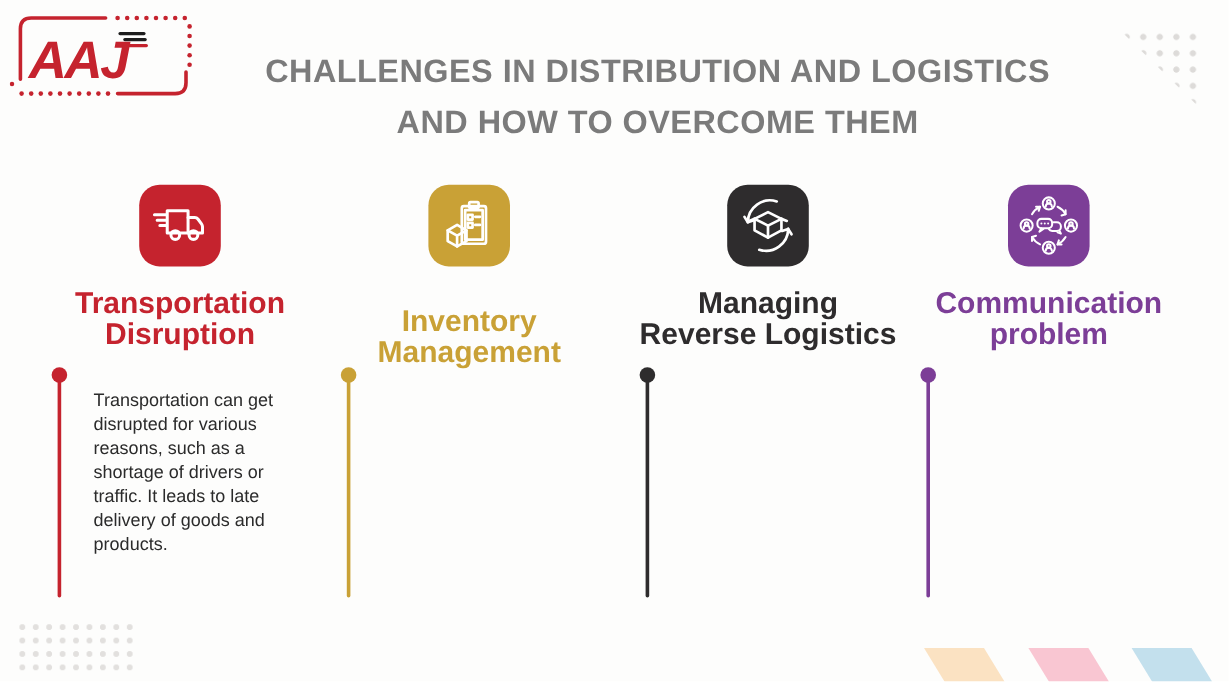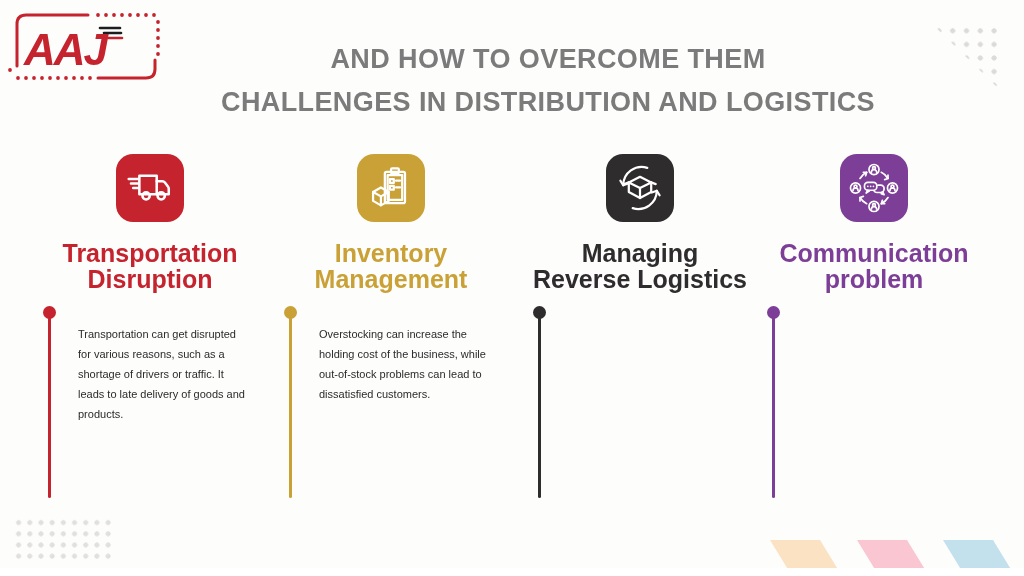--- a/index.html
+++ b/index.html
@@ -13,21 +13,21 @@
   .title-block{position:absolute;left:72px;top:38px;width:952px;text-align:center;}
   .title-line{font-size:27px;font-weight:bold;letter-spacing:.4px;line-height:43px;color:#7b7b7b;}
 
   
   .column{position:absolute;top:154px;width:220px;height:400px;}
   .tile{width:68px;height:68px;border-radius:17px;margin:0 auto;display:flex;align-items:center;justify-content:center;}
   .tile svg{width:56px;height:56px;}
   .col-title{position:absolute;top:86px;left:0;width:100%;text-align:center;font-size:25px;font-weight:bold;line-height:26px;}
   .dot{position:absolute;left:3px;top:152px;width:13px;height:13px;border-radius:50%;}
   .vline{position:absolute;left:8px;top:163px;width:3px;height:181px;border-radius:2px;}
-  .desc{position:absolute;left:38px;top:170px;width:172px;font-size:11px;line-height:20px;color:#2b2b2b;}
+  .desc{position:absolute;left:38px;top:170px;width:172px;font-size:15px;line-height:20px;color:#2b2b2b;}
 
   
   .dots-tr{position:absolute;left:931px;top:23px;width:70px;height:68px;
     background-image:radial-gradient(#dddbd9 2.3px,transparent 2.9px);
     background-size:13.8px 13.6px;background-position:1px 1px;
     clip-path:polygon(-4px -4px,100% -4px,100% 100%);}
   .dots-bl{position:absolute;left:13px;top:517px;width:101px;height:47px;
     background-image:radial-gradient(#e2e0de 2.2px,transparent 2.8px);
     background-size:11.2px 11.2px;}
   .stripes{position:absolute;left:740px;top:535px;width:284px;height:41px;}
@@ -71,22 +71,22 @@
 
     <g stroke-linecap="round">
       <path d="M92,20 H112" stroke="#1d1d1d" stroke-width="2.6"></path>
       <path d="M96,25 H113" stroke="#1d1d1d" stroke-width="2.6"></path>
       <path d="M100,30 H114" stroke="#c5232e" stroke-width="2.6"></path>
     </g>
     <text x="16" y="57" font-size="44" font-weight="bold" font-style="italic" letter-spacing="-2" fill="#c5232e">AAJ</text>
   </svg>
 
   <div class="title-block">
+    <div class="title-line">CHALLENGES IN DISTRIBUTION AND LOGISTICS</div>
     <div class="title-line">AND HOW TO OVERCOME THEM</div>
-    <div class="title-line">CHALLENGES IN DISTRIBUTION AND LOGISTICS</div>
   </div>
 
   <div class="column" style="left:40px">
     <div class="tile" style="background-color: rgb(197, 35, 46);">
       <svg viewBox="0 0 100 100" fill="none" stroke="#ffffff" stroke-width="4.5" stroke-linecap="round" stroke-linejoin="round">
         <path d="M12,34 H29 M16,42 H29 M20,50 H29"></path>
         <rect x="31" y="28" width="31" height="33"></rect>
         <path d="M62,38 h10 c2,0 3.5,.8 4.6,2.2 l5.4,7.3 c1,1.4 1.5,2.8 1.5,4.5 V61 H62"></path>
         <circle cx="43" cy="64" r="6.5"></circle>
         <circle cx="70" cy="64" r="6.5"></circle>
@@ -105,24 +105,23 @@
         <rect x="44" y="27" width="26" height="44"></rect>
         <rect x="50" y="15" width="14" height="9" rx="2"></rect>
         <rect x="48" y="34" width="7" height="7"></rect>
         <path d="M59,37 H66"></path>
         <rect x="48" y="46" width="7" height="7"></rect>
         <path d="M59,49 H66"></path>
         <path d="M18,57 l14,-8 14,8 v16 l-14,8 -14,-8 z"></path>
         <path d="M18,57 l14,8 14,-8 M32,65 v16"></path>
       </svg>
     </div>
-    <div class="col-title" style="color: rgb(201, 161, 54);">Inventory Management</div>
+    <div class="col-title" style="color: rgb(201, 161, 54); margin-top: 15px;">Inventory Management</div>
     <div class="dot" style="background-color: rgb(201, 161, 54);"></div>
     <div class="vline" style="background-color: rgb(201, 161, 54);"></div>
-    <div class="desc">Overstocking can increase the holding cost of the business, while out-of-stock problems can lead to dissatisfied customers.</div>
   </div>
 
   <div class="column" style="left:530px">
     <div class="tile" style="background-color: rgb(46, 44, 45);">
       <svg viewBox="0 0 100 100" fill="none" stroke="#ffffff" stroke-width="4" stroke-linecap="round" stroke-linejoin="round">
         <path d="M63,14 A33,33 0 0 0 20,45"></path>
         <path d="M20,45 l-5,-8 M20,45 l9,-3"></path>
         <path d="M37,86 A33,33 0 0 0 80,55"></path>
         <path d="M80,55 l5,8 M80,55 l-9,3"></path>
         <path d="M50,30 L70,40 L50,50 L30,40 Z"></path>

